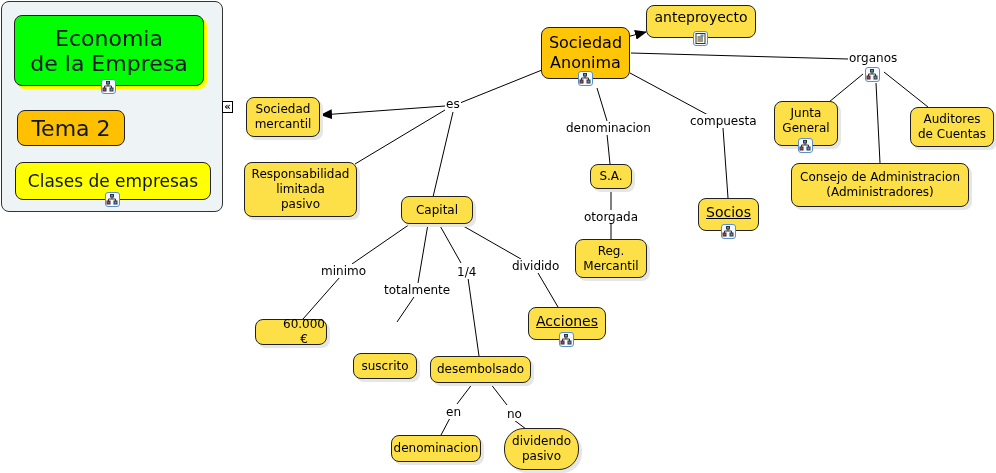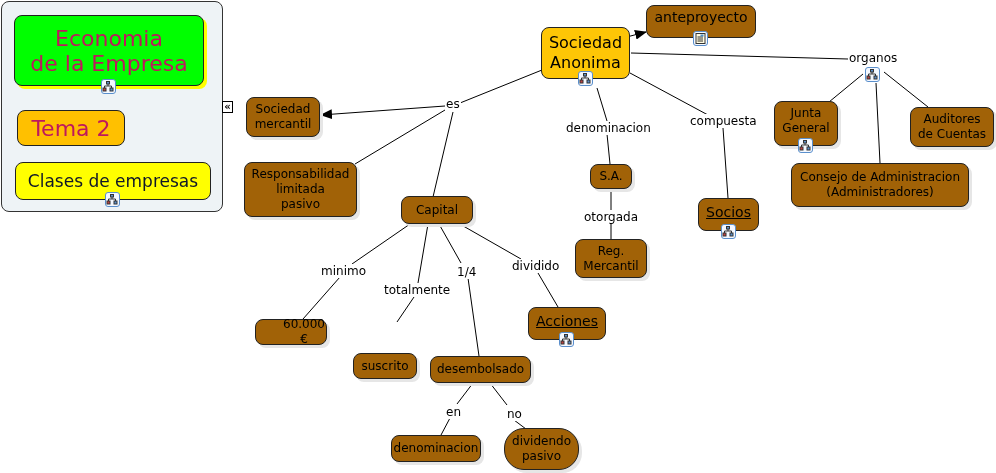--- a/index.html
+++ b/index.html
@@ -12,25 +12,25 @@
     position: absolute; left: 1px; top: 1px; width: 222px; height: 211px;
     background: #eef3f6; border: 1px solid #333; border-radius: 8px; box-sizing: border-box;
   }
   .collapse-btn {
     position: absolute; left: 222px; top: 101px; width: 11px; height: 12px;
     background: #fff; border: 1px solid #000; box-sizing: border-box;
     font-size: 10px; line-height: 9px; text-align: center; font-weight: bold; cursor: pointer;
   }
   .node {
     position: absolute; box-sizing: border-box; border: 1px solid #222; border-radius: 8px;
-    background: #a16207; display: flex; align-items: center; justify-content: center;
+    background: #fde047; display: flex; align-items: center; justify-content: center;
     text-align: center; font-size: 12px; line-height: 15px; white-space: pre-line;
   }
   .node.shadow { box-shadow: 3px 3px 0 #e6e6e6; }
-  .node.big { font-size: 22px; line-height: 25px; color: #be185d; }
+  .node.big { font-size: 22px; line-height: 25px; color: #0f172a; }
   .node.sa { background: #fec606; font-size: 16px; line-height: 20px; }
   .node.link-text span { text-decoration: underline; }
   .label {
     position: absolute; font-size: 12px; background: #fff; padding: 0 1px; line-height: 14px; white-space: nowrap;
   }
   .icon {
     position: absolute; width: 15px; height: 15px; box-sizing: border-box;
     border: 1px solid #5a8fcc; border-radius: 3px; background: #f4f8ff;
   }
   .icon svg { display: block; }

